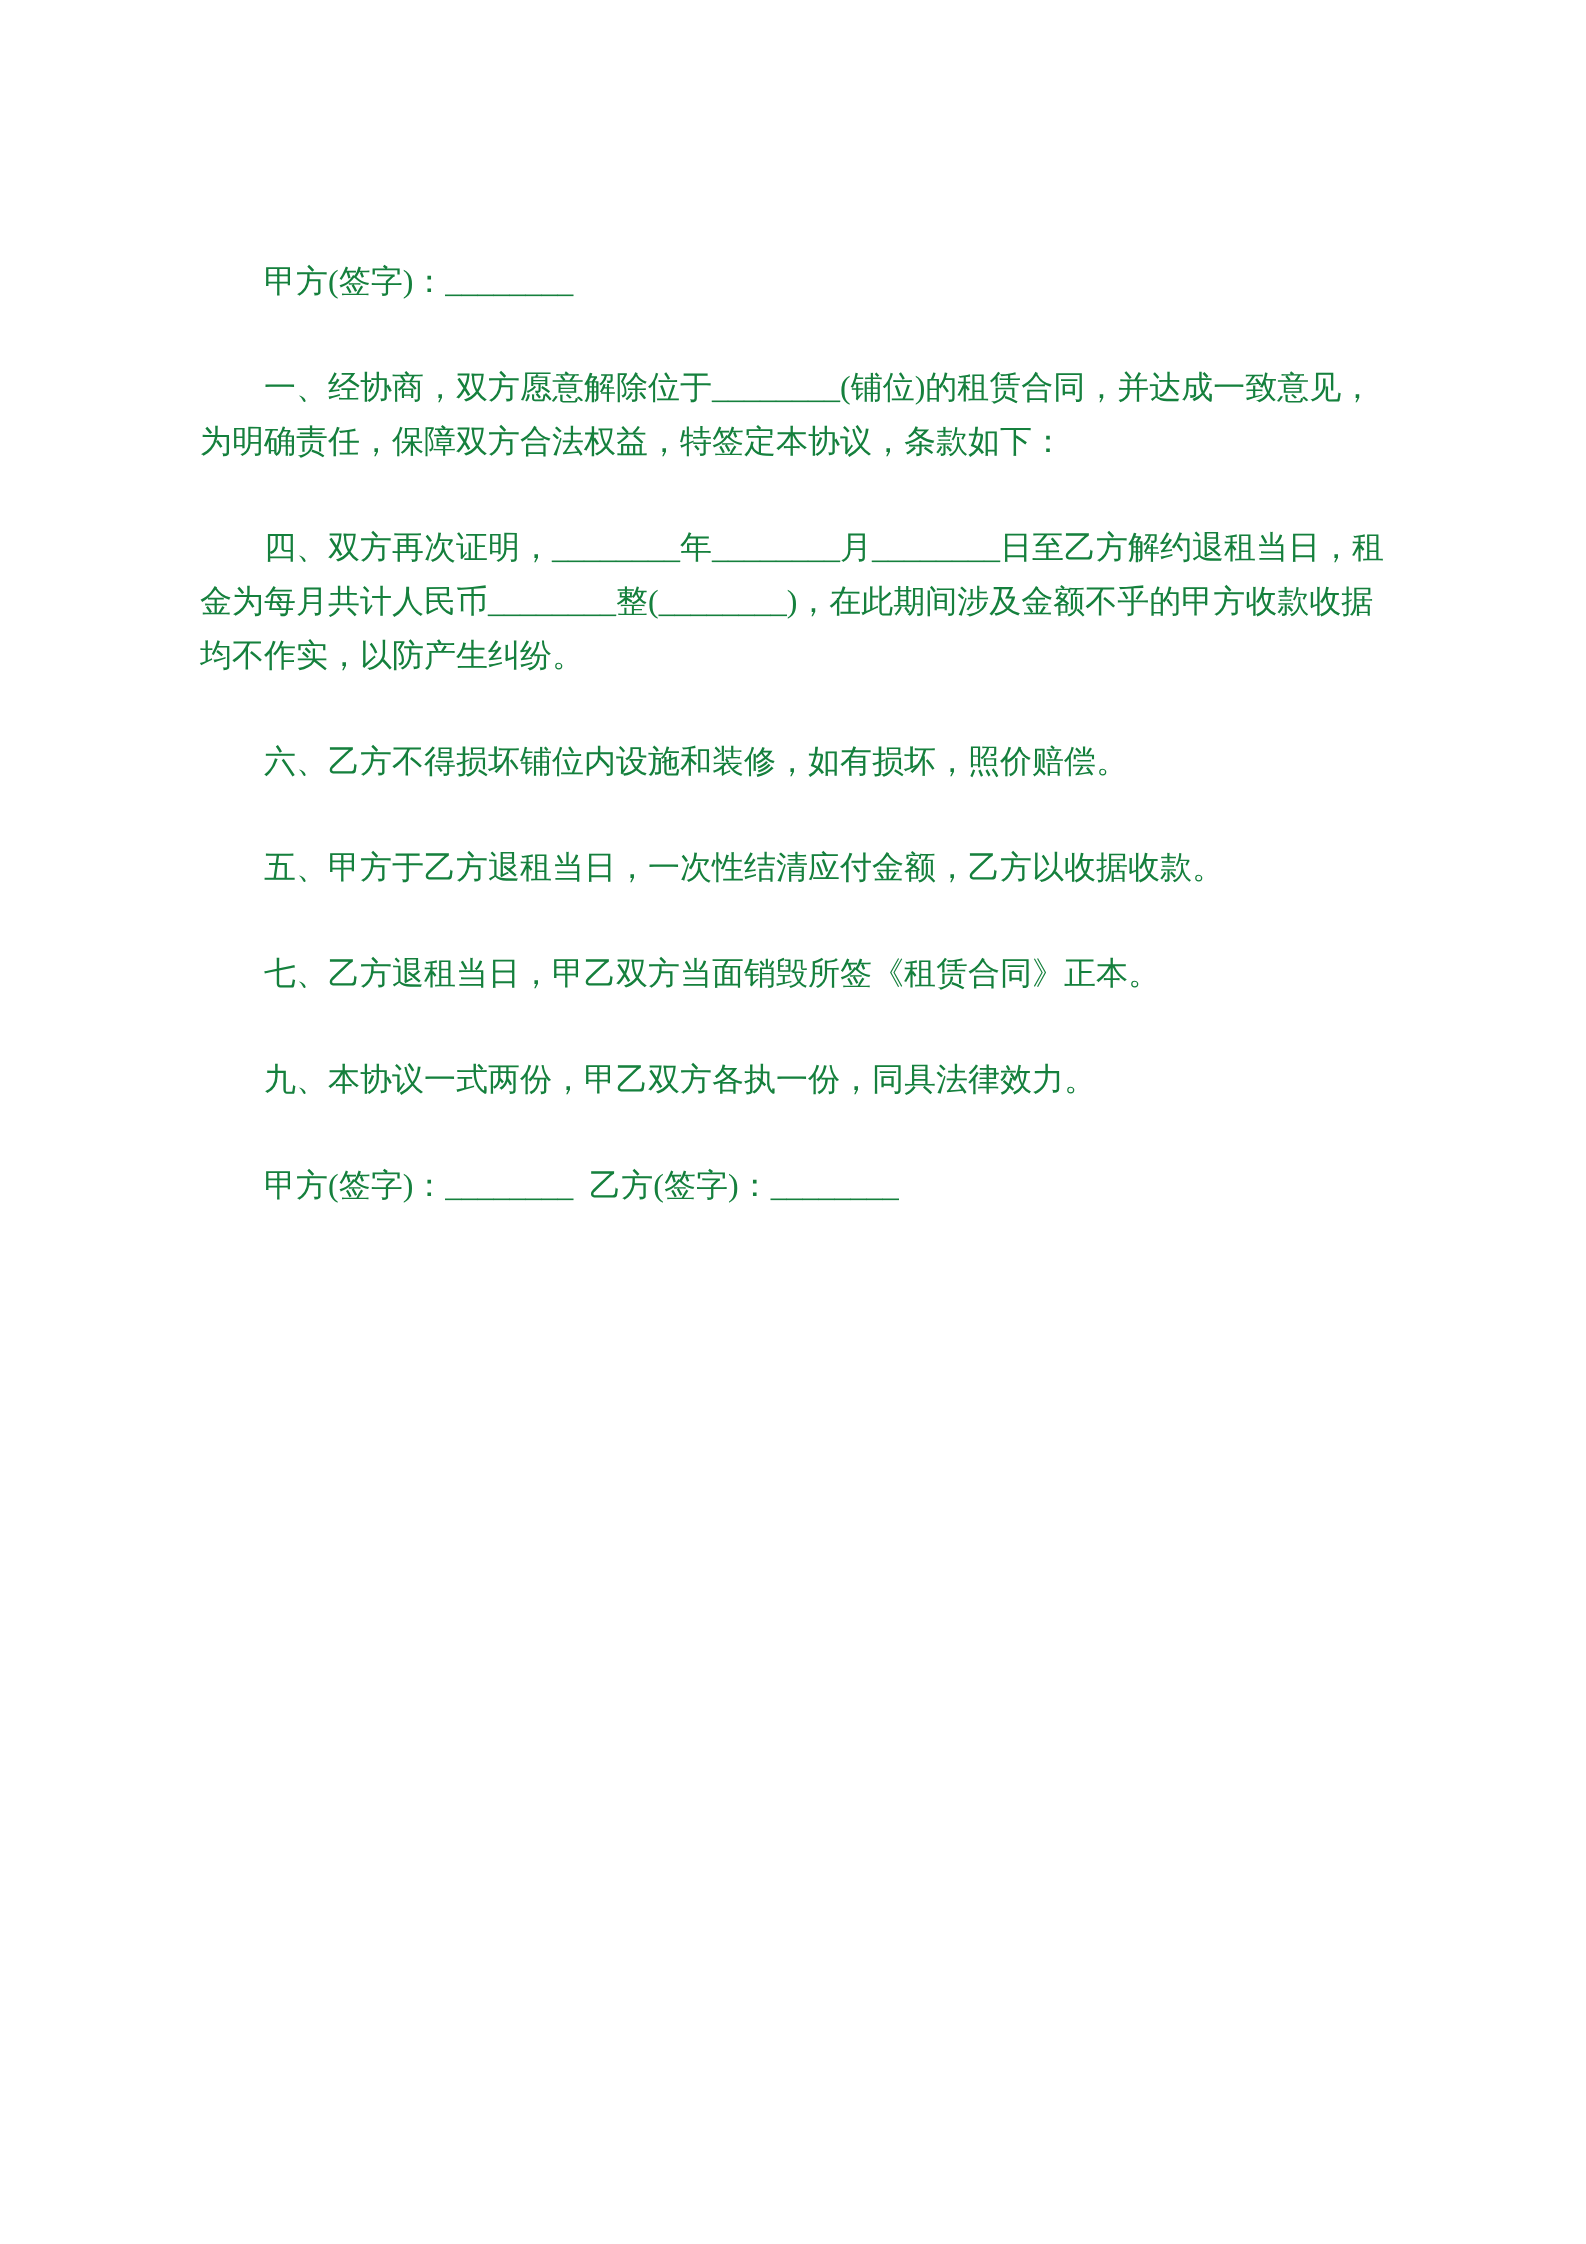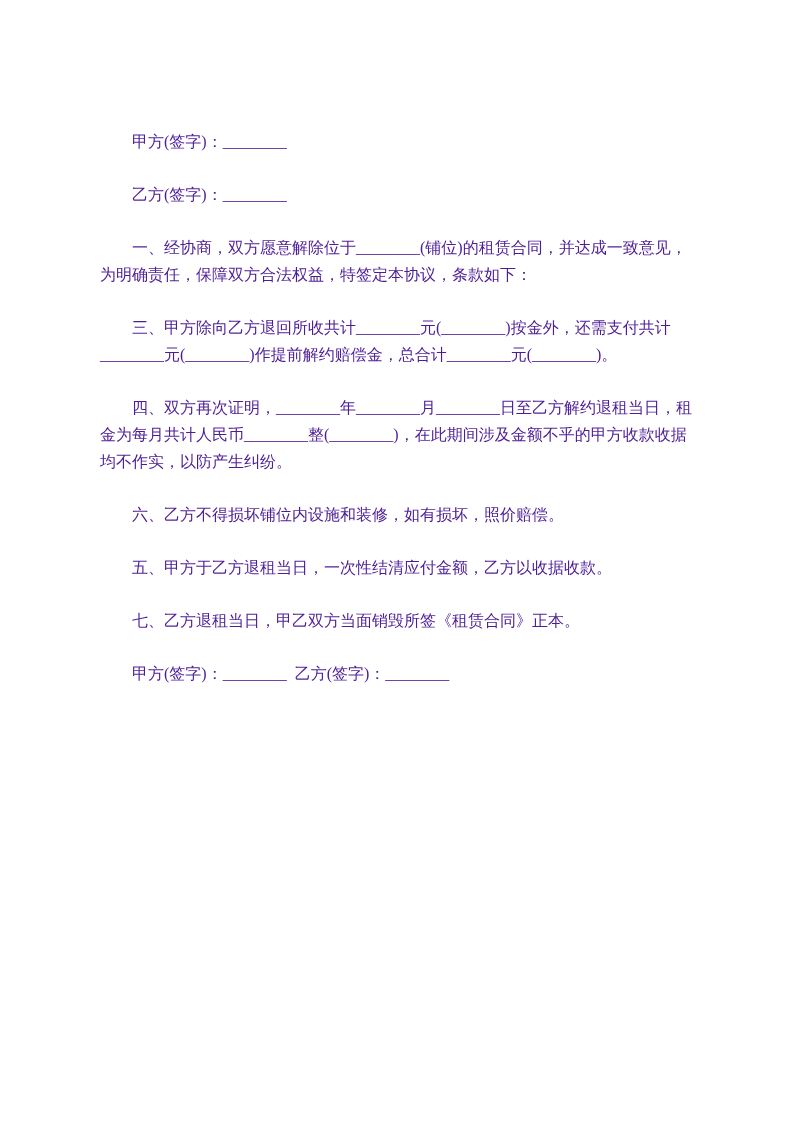--- a/index.html
+++ b/index.html
@@ -10,39 +10,38 @@
     .page {
       position: relative;
       width: 793px;
       height: 1122px;
       margin: 0 auto;
       box-sizing: border-box;
       background: #ffffff;
       padding: 128px 100px 0 100px;
       font-family: "Liberation Serif", "DejaVu Serif", serif;
       font-size: 16px;
-      color: #4c1d95;
+      color: #15803d;
       overflow: hidden;
     }
     .para {
       margin: 0 0 26px 0;
       line-height: 27px;
       text-indent: 2em;
       white-space: pre-wrap;
       overflow-wrap: break-word;
       text-align: left;
       letter-spacing: 0;
     }
   </style>
 </head>
 <body>
 
 <div class="page">
   <p class="para">甲方(签字)：________</p>
-  <p class="para">乙方(签字)：________</p>
   <p class="para">一、经协商，双方愿意解除位于________(铺位)的租赁合同，并达成一致意见，为明确责任，保障双方合法权益，特签定本协议，条款如下：</p>
-  <p class="para">三、甲方除向乙方退回所收共计________元(________)按金外，还需支付共计________元(________)作提前解约赔偿金，总合计________元(________)。</p>
   <p class="para">四、双方再次证明，________年________月________日至乙方解约退租当日，租金为每月共计人民币________整(________)，在此期间涉及金额不乎的甲方收款收据均不作实，以防产生纠纷。</p>
   <p class="para">六、乙方不得损坏铺位内设施和装修，如有损坏，照价赔偿。</p>
   <p class="para">五、甲方于乙方退租当日，一次性结清应付金额，乙方以收据收款。</p>
   <p class="para">七、乙方退租当日，甲乙双方当面销毁所签《租赁合同》正本。</p>
+  <p class="para">九、本协议一式两份，甲乙双方各执一份，同具法律效力。</p>
   <p class="para">甲方(签字)：________  乙方(签字)：________</p>
 </div>
 
 </body></html>

